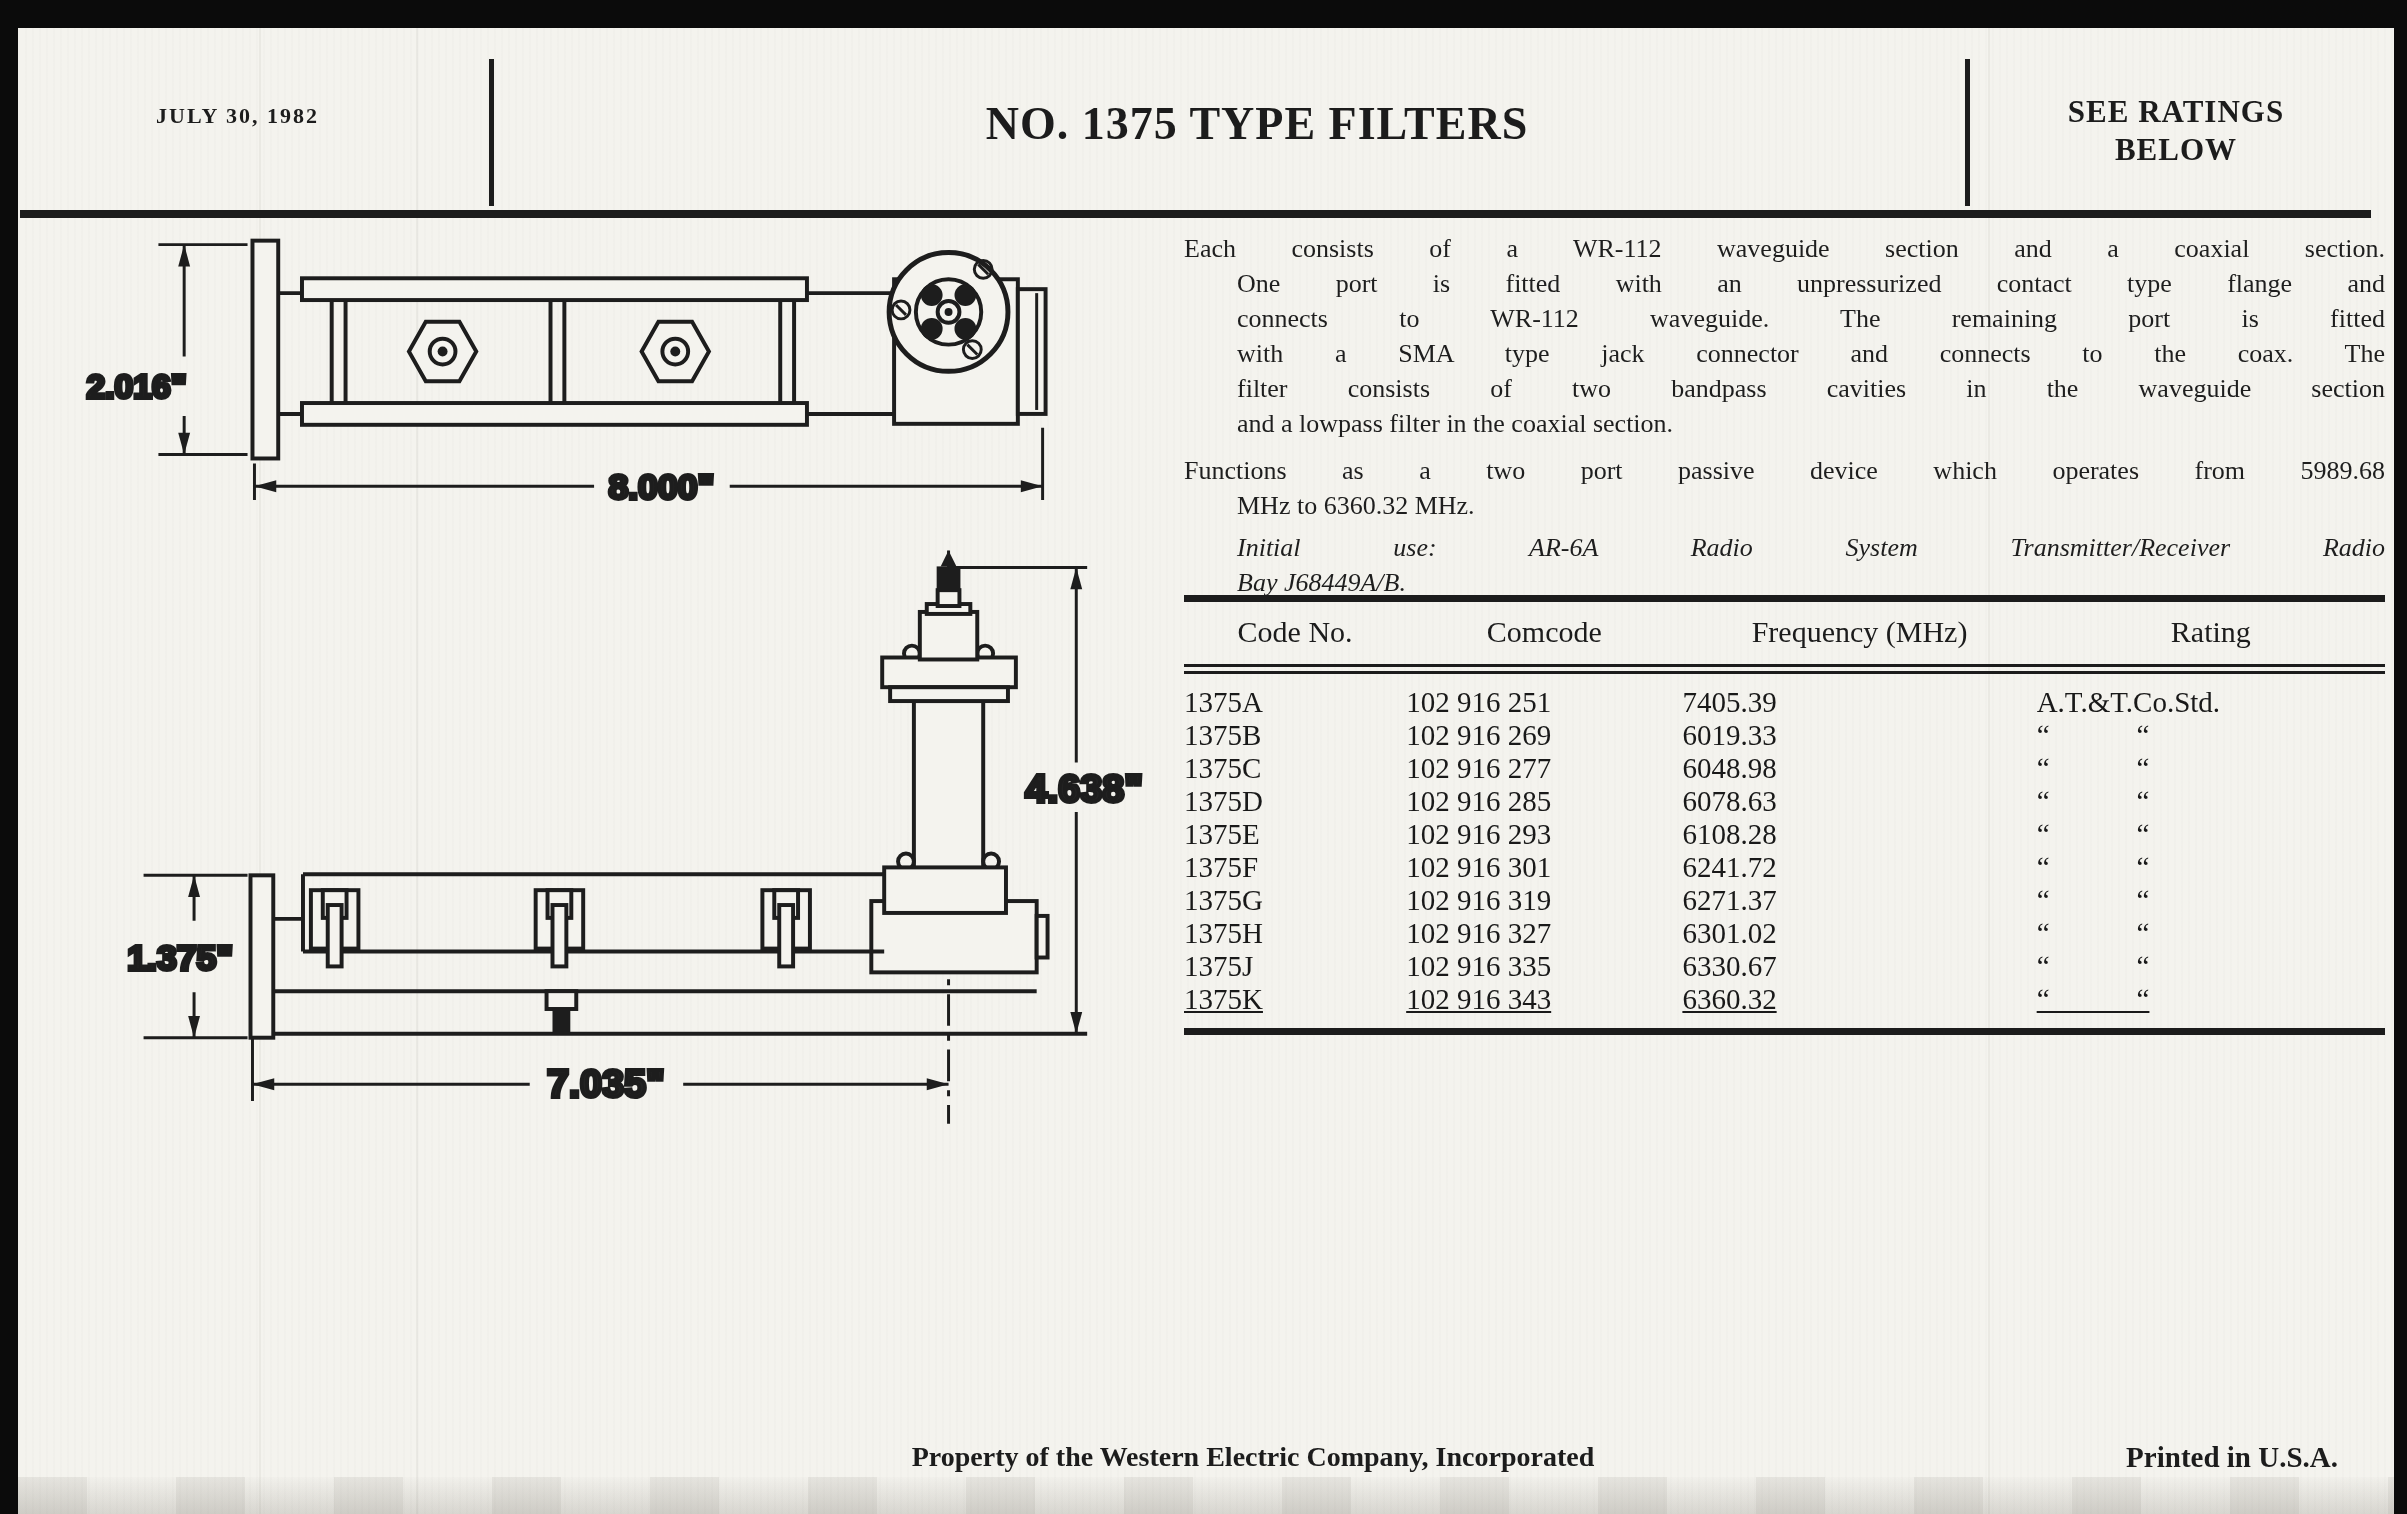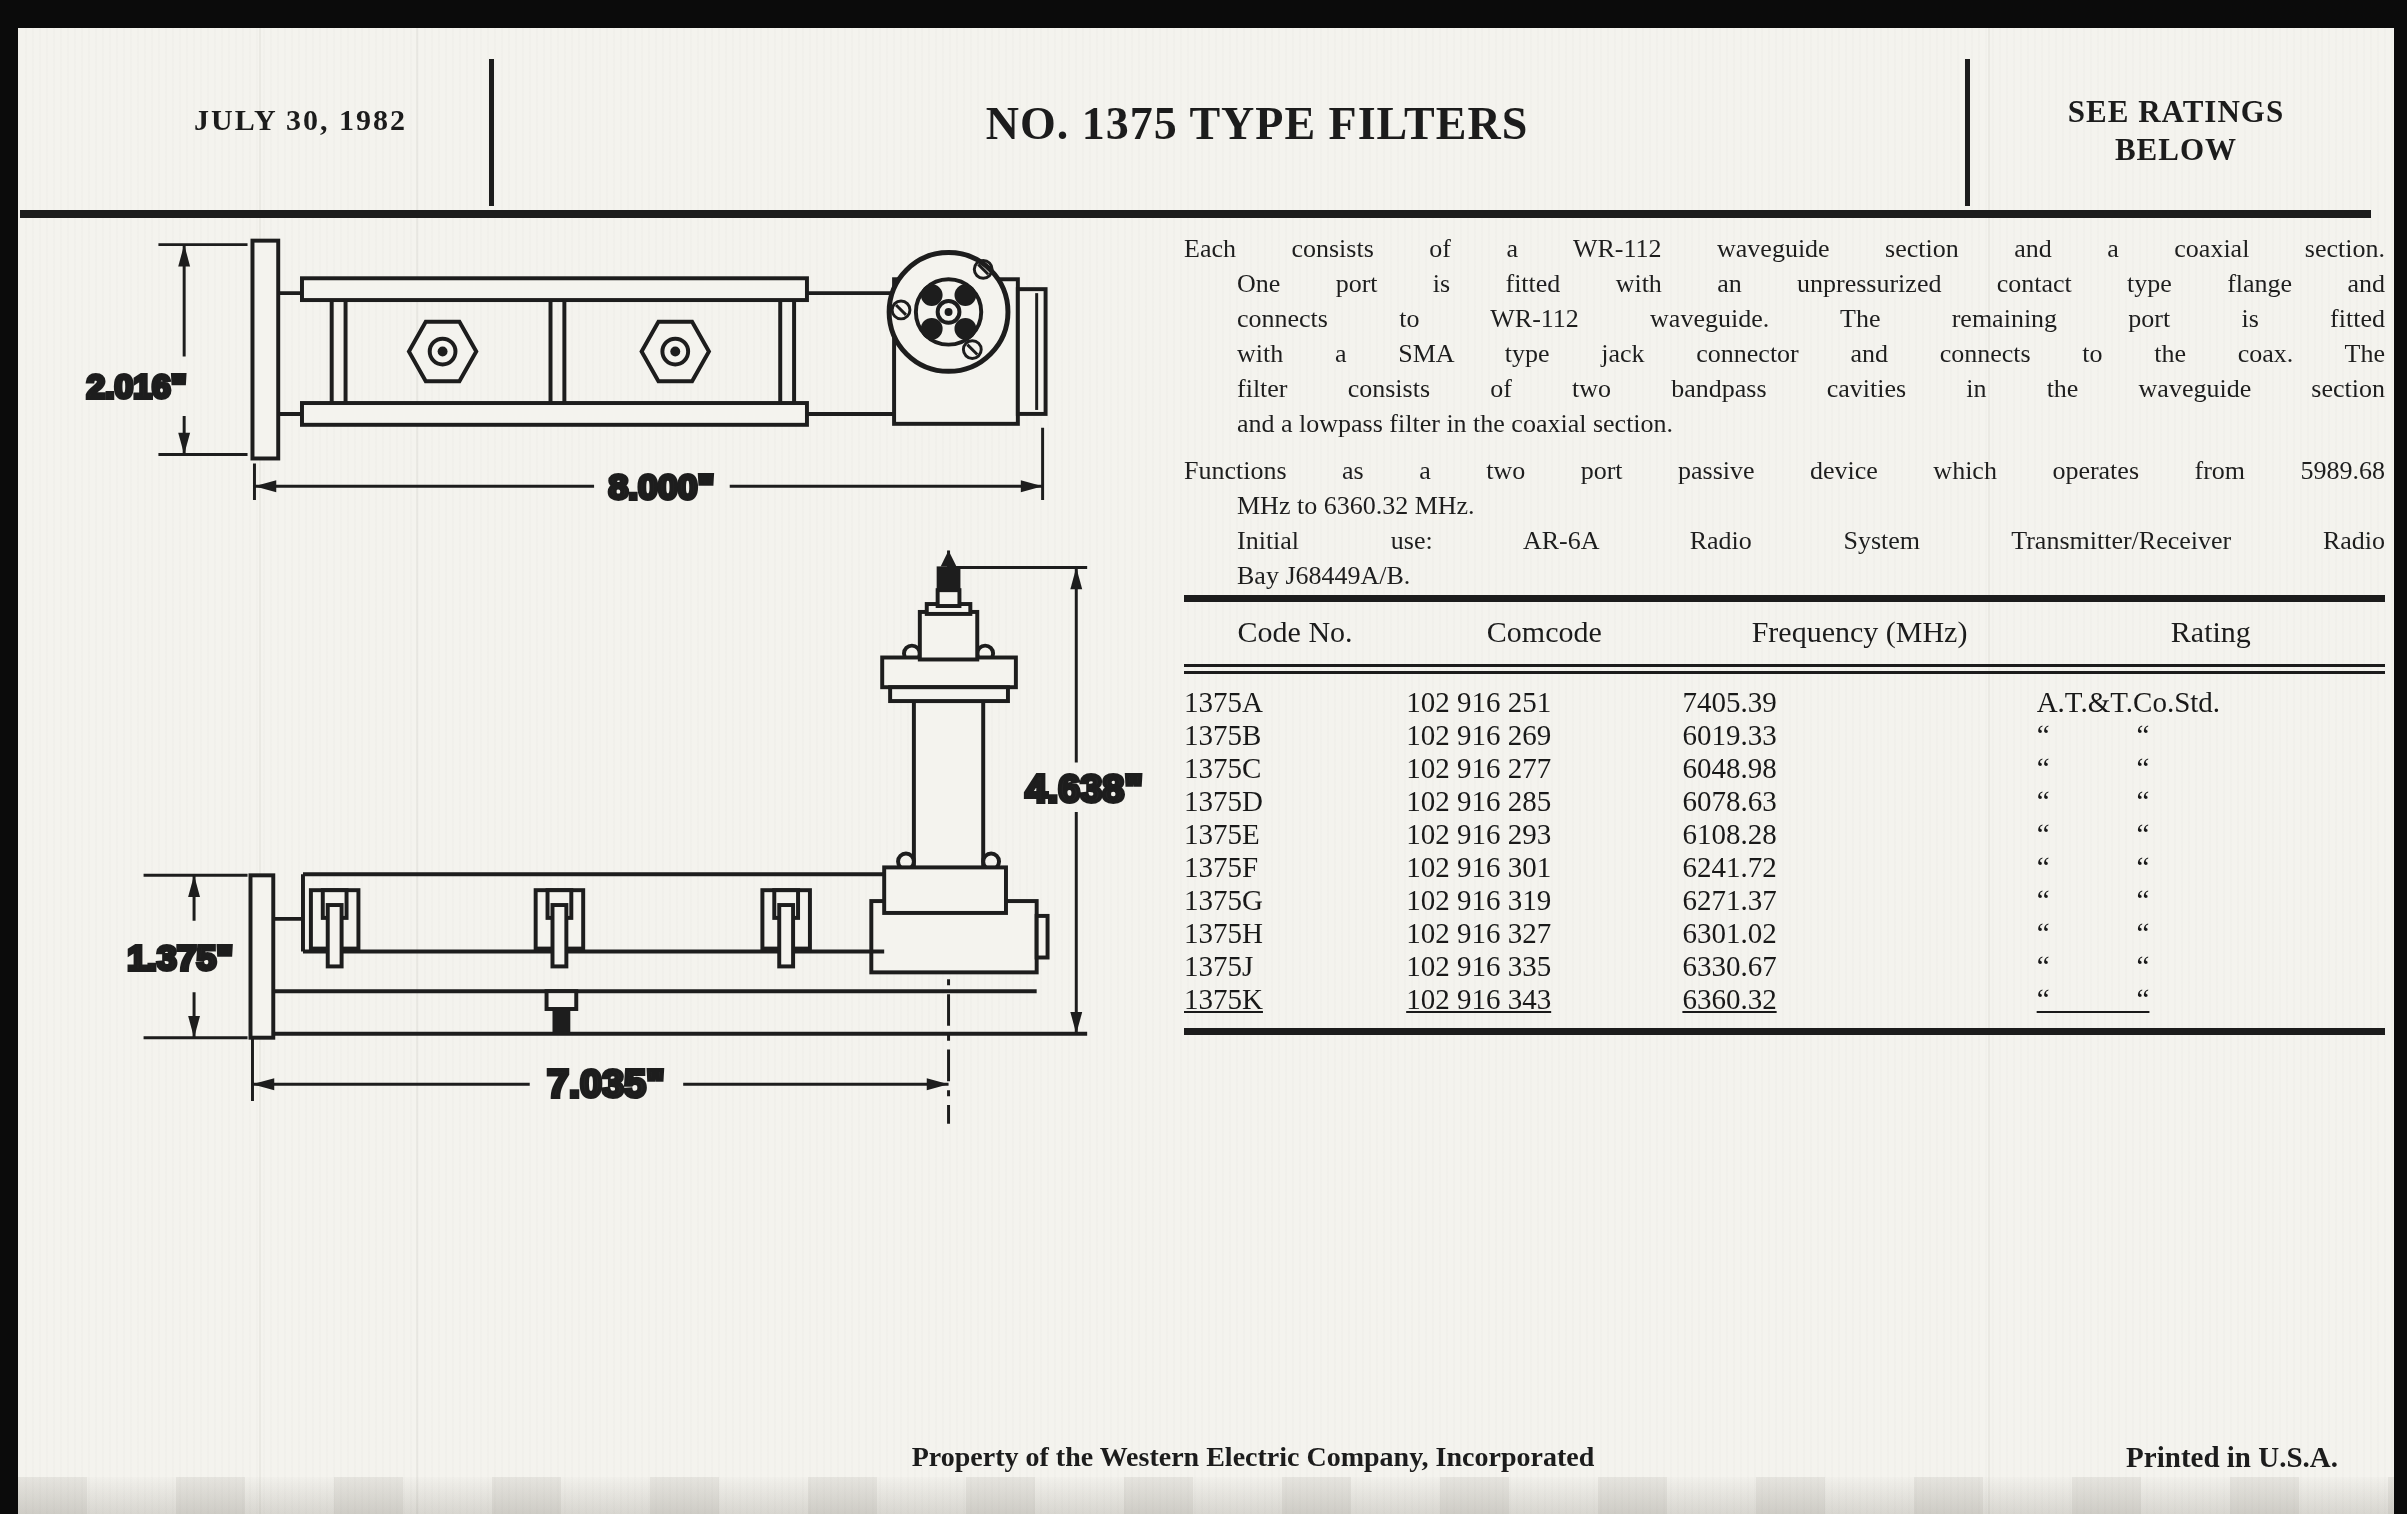--- a/index.html
+++ b/index.html
@@ -21,34 +21,34 @@
   }
   .abs{position:absolute;}
   .scan-line{position:absolute;top:28px;bottom:0;width:2px;background:rgba(60,55,45,0.05);}
   .bottom-band{
     position:absolute;left:18px;right:14px;top:1477px;height:38px;
     background:
       repeating-linear-gradient(90deg, rgba(100,95,85,0.10) 0 69px, rgba(100,95,85,0.02) 69px 158px),
       linear-gradient(to bottom, rgba(110,105,95,0) 0%, rgba(110,105,95,0.20) 100%);
   }
   
-  .hdr-date{left:156px;top:103px;font-size:30px;font-weight:bold;letter-spacing:2px;margin-left:38px;}
+  .hdr-date{left:156px;top:103px;font-size:22px;font-weight:bold;letter-spacing:2px;}
   .hdr-title{left:762px;top:81px;width:990px;text-align:center;font-size:46px;font-weight:bold;letter-spacing:1px;margin-top:16px;}
   .hdr-note{left:1992px;top:93px;width:368px;text-align:center;font-size:31px;font-weight:bold;line-height:38px;letter-spacing:1px;}
   .vrule{width:5px;height:147px;top:59px;background:var(--ink);}
   .vrule1{left:489px;}
   .vrule2{left:1965px;}
   .hrule{left:20px;top:210px;width:2351px;height:8px;background:var(--ink);}
   
   .right-col{left:1184px;top:231px;width:1201px;font-size:26px;line-height:35px;color:#1e1e1e;}
   .tline{width:100%;}
   .just{text-align:justify;text-align-last:justify;}
   .ind{padding-left:53px;box-sizing:border-box;}
   .para2{margin-top:12px;}
-  .para3{}
+  .para3{margin-top:7px;font-style:italic;}
   
   .ratings-table-wrap{left:1184px;top:595px;width:1201px;}
   table{border-collapse:collapse;width:100%;
     border-top:7px solid var(--ink);border-bottom:7px solid var(--ink);}
   thead th{font-size:30px;font-weight:normal;padding:13px 0 15px;text-align:center;}
   .rule-row td{padding:0;}
   .double-rule{height:4px;border-top:3px solid var(--ink);border-bottom:3px solid var(--ink);}
   tbody td{font-size:29px;height:31px;vertical-align:middle;color:#191919;padding:0;}
   tbody tr:first-child td{padding-top:12px;}
   tbody tr:last-child td{padding-bottom:12px;text-decoration:underline;}

